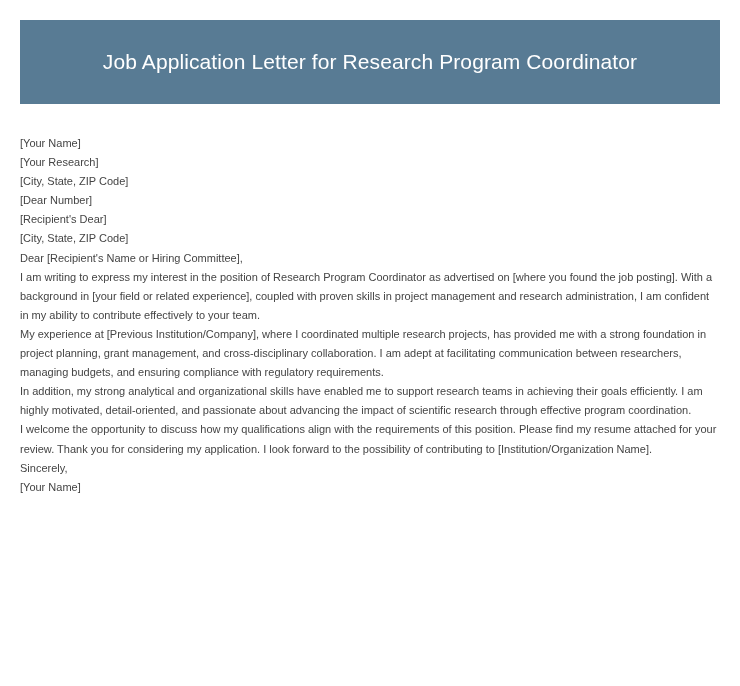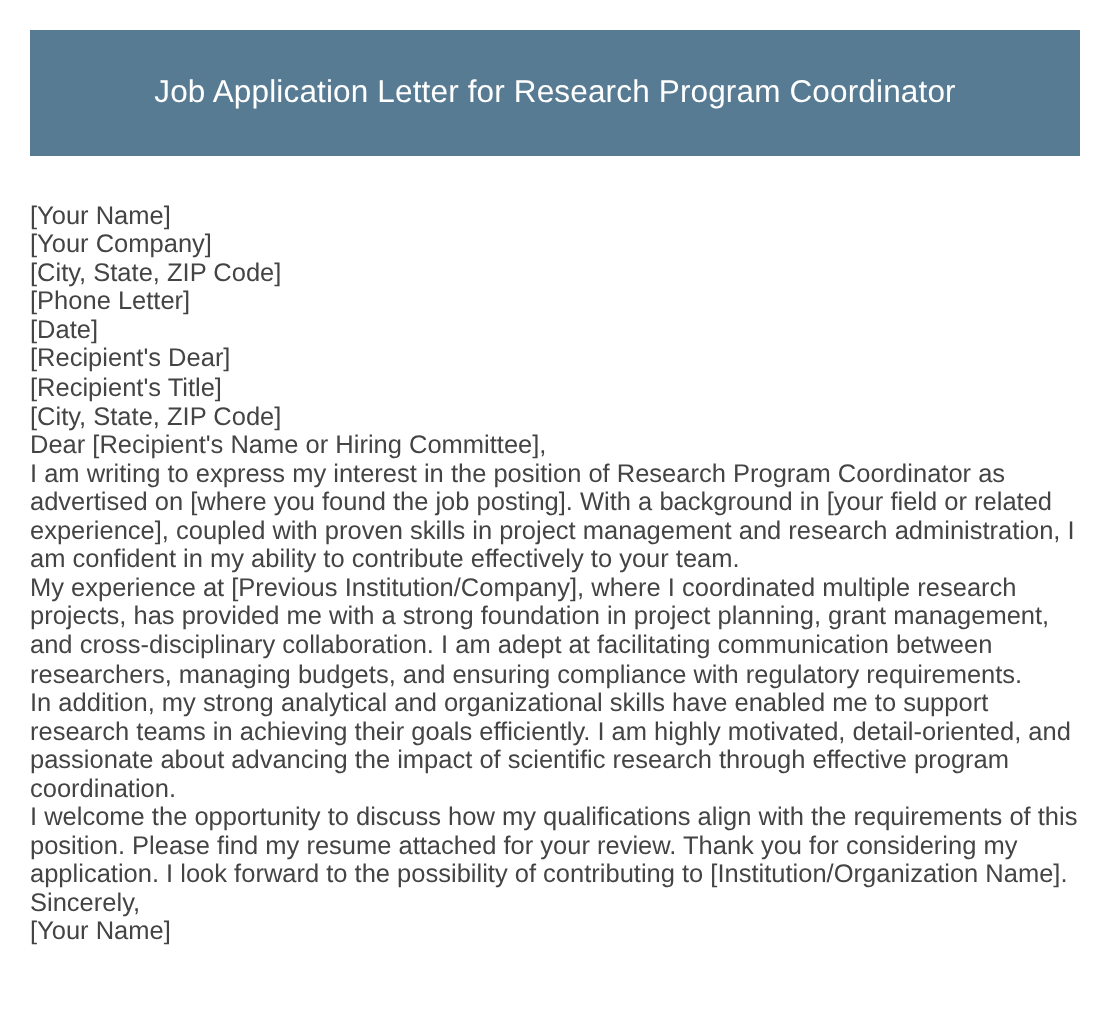--- a/index.html
+++ b/index.html
@@ -31,42 +31,40 @@
       font-weight: normal;
       font-size: 21px;
       letter-spacing: 0.1px;
     }
     .letter {
       position: absolute;
       left: 20px;
       top: 134px;
       width: 700px;
       color: #444444;
-      font-size: 17px;
+      font-size: 11px;
       line-height: 19.1px;
     }
     .letter p {
       margin: 0;
     }
   </style>
 </head>
 <body>
 
 <div class="header">
   <h1>Job Application Letter for Research Program Coordinator</h1>
 </div>
 
 <div class="letter">
   <p>[Your Name]</p>
-  <p>[Your Company]</p>
+  <p>[Your Research]</p>
   <p>[City, State, ZIP Code]</p>
-  <p>[Phone Letter]</p>
-  <p>[Date]</p>
+  <p>[Dear Number]</p>
   <p>[Recipient's Dear]</p>
-  <p>[Recipient's Title]</p>
   <p>[City, State, ZIP Code]</p>
   <p>Dear [Recipient's Name or Hiring Committee],</p>
   <p>I am writing to express my interest in the position of Research Program Coordinator as advertised on [where you found the job posting]. With a background in [your field or related experience], coupled with proven skills in project management and research administration, I am confident in my ability to contribute effectively to your team.</p>
   <p>My experience at [Previous Institution/Company], where I coordinated multiple research projects, has provided me with a strong foundation in project planning, grant management, and cross-disciplinary collaboration. I am adept at facilitating communication between researchers, managing budgets, and ensuring compliance with regulatory requirements.</p>
   <p>In addition, my strong analytical and organizational skills have enabled me to support research teams in achieving their goals efficiently. I am highly motivated, detail-oriented, and passionate about advancing the impact of scientific research through effective program coordination.</p>
   <p>I welcome the opportunity to discuss how my qualifications align with the requirements of this position. Please find my resume attached for your review. Thank you for considering my application. I look forward to the possibility of contributing to [Institution/Organization Name].</p>
   <p>Sincerely,</p>
   <p>[Your Name]</p>
 </div>
 

